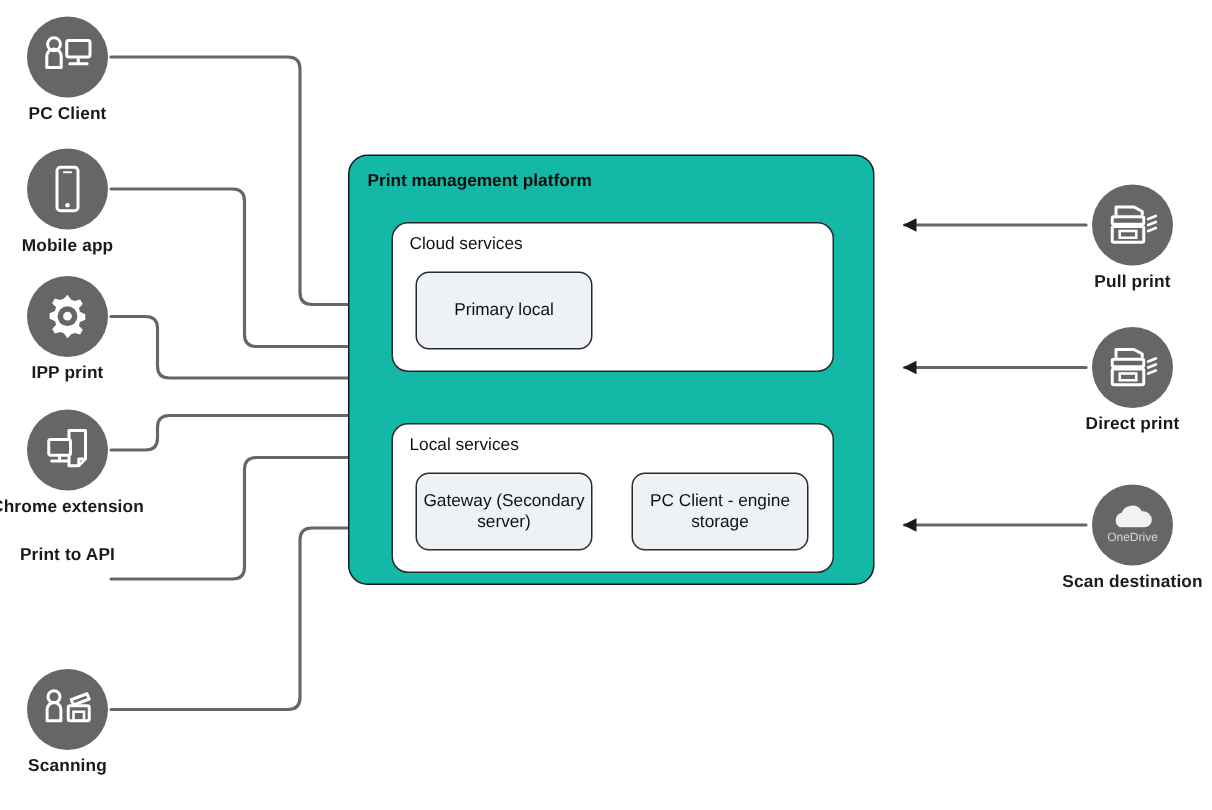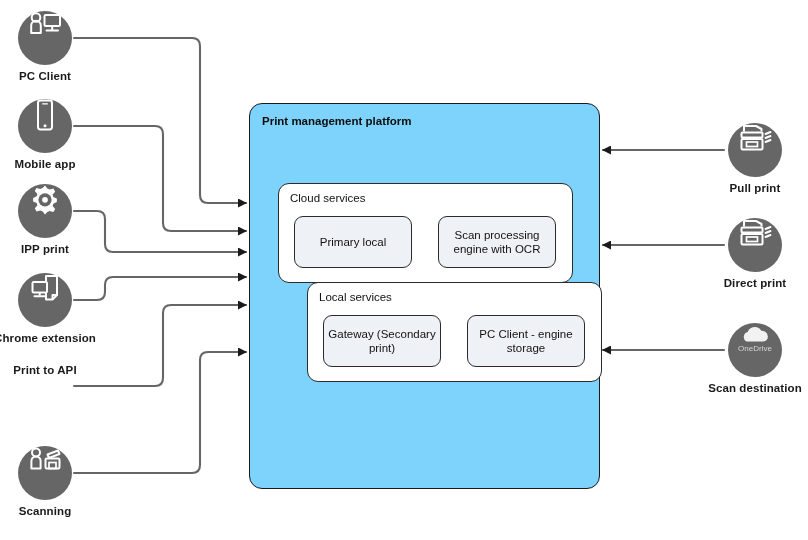--- a/index.html
+++ b/index.html
@@ -33,42 +33,42 @@
     width: 110px;
     text-align: center;
   }
   .node .disc {
     width: 54px;
     height: 54px;
     border-radius: 50%;
     background: #666666;
     margin: 0 auto;
     display: flex;
-    align-items: flex-start;
+    align-items: center;
     justify-content: center;
   }
   .node .disc svg { display: block; }
   .node .caption {
     margin-top: 5px;
     font-size: 11.5px;
     font-weight: bold;
     color: #1a1a1a;
     line-height: 13px;
     letter-spacing: 0.1px;
   }
 
   
   #platform {
     position: absolute;
-    left: 249px;
+    left: 232px;
     top: 103px;
     width: 351px;
-    height: 386px;
+    height: 287px;
     box-sizing: border-box;
-    background: #7dd3fc;
+    background: #14b8a6;
     border: 1.4px solid #1a1a1a;
     border-radius: 13px;
   }
   #platform-title {
     position: absolute;
     left: 12px;
     top: 11px;
     font-size: 11.5px;
     font-weight: bold;
     color: #0d0d0d;
@@ -76,22 +76,22 @@
 
   .group {
     position: absolute;
     left: 28px;
     width: 295px;
     box-sizing: border-box;
     background: #ffffff;
     border: 1.2px solid #2b2b2b;
     border-radius: 11px;
   }
-  #group-cloud { top: 44px;  height: 100px; margin-top: 35px; }
-  #group-local { top: 178px; height: 100px; margin-left: 29px; }
+  #group-cloud { top: 44px;  height: 100px; }
+  #group-local { top: 178px; height: 100px; }
 
   .group-title {
     position: absolute;
     left: 11px;
     top: 8px;
     font-size: 11.5px;
     color: #111111;
     font-weight: normal;
   }
 
@@ -151,26 +151,25 @@
       <path d="M724,350 H603" marker-end="url(#arrL)"></path>
     </g>
   </svg>
 
   <div id="platform">
     <div id="platform-title">Print management platform</div>
 
     <div class="group" id="group-cloud">
       <div class="group-title">Cloud services</div>
       <div class="service left">Primary local</div>
-      <div class="service right">Scan processing engine with OCR</div>
     </div>
 
     <div class="group" id="group-local">
       <div class="group-title">Local services</div>
-      <div class="service left">Gateway (Secondary print)</div>
+      <div class="service left">Gateway (Secondary server)</div>
       <div class="service right">PC Client - engine storage</div>
     </div>
   </div>
 
   <div class="node" style="left:-10px; top:11px;">
     <div class="disc">
       <svg width="34" height="30" viewBox="0 0 34 30">
         <circle cx="8" cy="6.5" r="4.3" fill="none" stroke="#fff" stroke-width="2"></circle>
         <path d="M3.2,22 V14.5 A4.8,4.8 0 0 1 12.8,14.5 V22 z" fill="none" stroke="#fff" stroke-width="2" stroke-linejoin="round"></path>
         <rect x="16.5" y="4" width="15.5" height="11" rx="1.3" fill="none" stroke="#fff" stroke-width="2"></rect>

